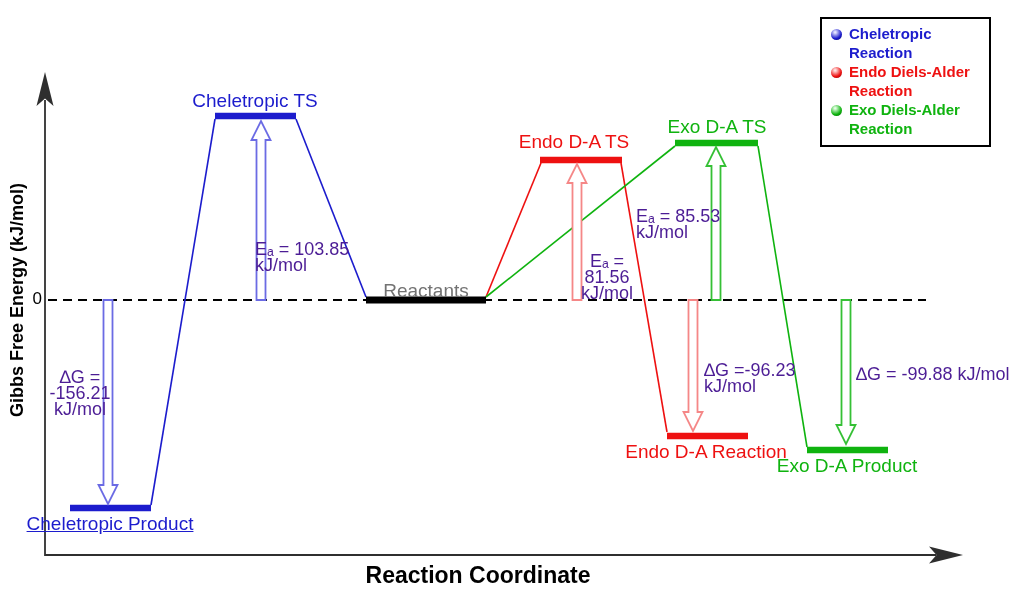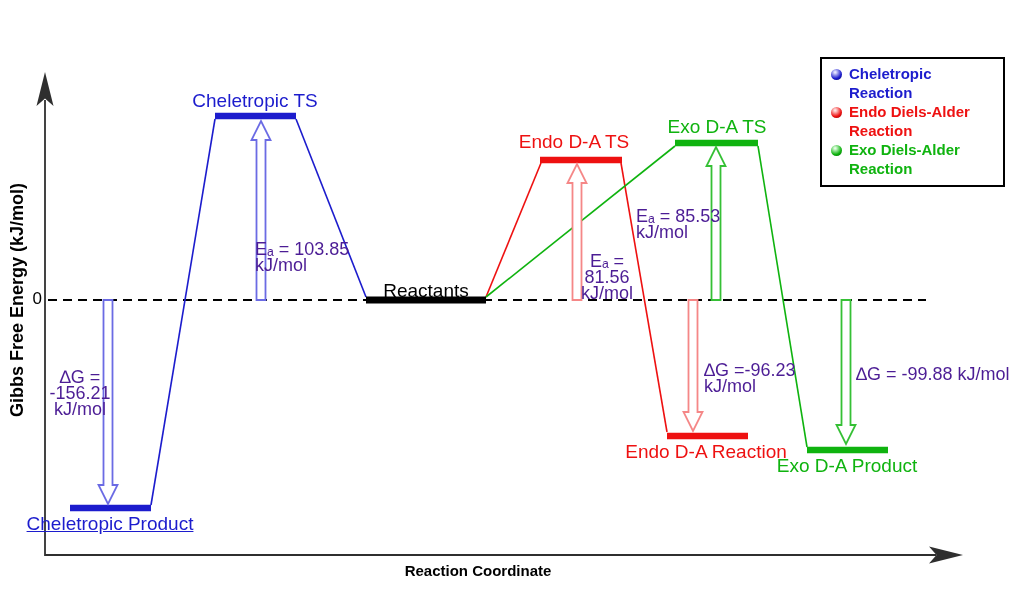--- a/index.html
+++ b/index.html
@@ -23,29 +23,29 @@
   .axis{stroke:var(--c-axis);stroke-width:1.8;fill:none;}
   .axis-head{fill:var(--c-axis);stroke:none;}
   .zero-dash{stroke:#000;stroke-width:1.8;stroke-dasharray:9 6;fill:none;}
 
   .lbl{position:absolute;white-space:nowrap;}
   .ctr{transform:translateX(-50%);text-align:center;}
   .level-label{font-size:19px;}
   .c-chel{color:var(--c-cheletropic);}
   .c-endo{color:var(--c-endo);}
   .c-exo{color:var(--c-exo);}
-  .c-blk{color:#000000;}
+  .c-blk{color:#737373;}
   .ann{font-weight:normal;font-size:18px;line-height:16px;color:#4c1d95;}
-  .axis-label{font-weight:bold;font-size:15px;color:#000;}
+  .axis-label{font-weight:bold;font-size:23px;color:#000;}
   .ylab{left:17px;top:300px;transform:translate(-50%,-50%) rotate(-90deg);font-size:18px;}
   .zero{font-size:17px;color:#000;width:18px;text-align:right;}
 
   
-  .legend{position:absolute;left:820px;top:17px;width:185px;box-sizing:border-box;
-          border:2px solid #000;background:#fff;padding:5px 4px 6px 9px;margin-top:40px;}
+  .legend{position:absolute;left:820px;top:17px;width:171px;box-sizing:border-box;
+          border:2px solid #000;background:#fff;padding:5px 4px 6px 9px;}
   .legend-item{display:flex;align-items:flex-start;margin:1px 0;}
   .legend-marker{width:11px;height:11px;border-radius:50%;flex:0 0 11px;margin-top:4px;}
   .mk-chel{background:radial-gradient(circle at 38% 30%, #e6e6ff 6%, var(--c-cheletropic) 60%, #000060 100%);}
   .mk-endo{background:radial-gradient(circle at 38% 30%, #ffe2e2 6%, var(--c-endo) 60%, #7d0000 100%);}
   .mk-exo {background:radial-gradient(circle at 38% 30%, #e2ffe2 6%, var(--c-exo) 60%, #005e00 100%);}
   .legend-text{font-weight:bold;font-size:15px;line-height:18.5px;margin-left:7px;}
 </style>
 </head>
 <body>
 

